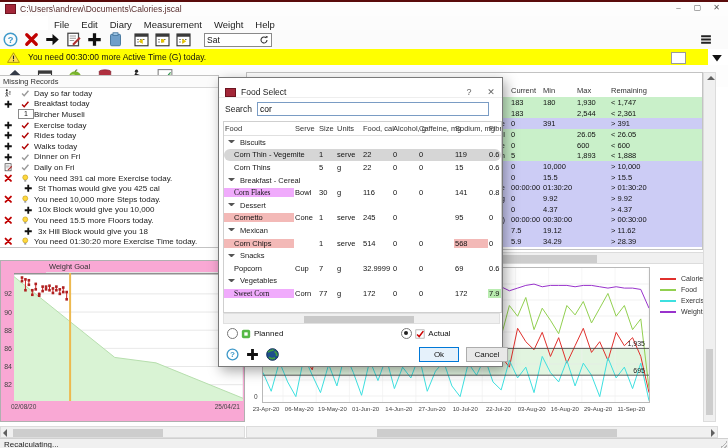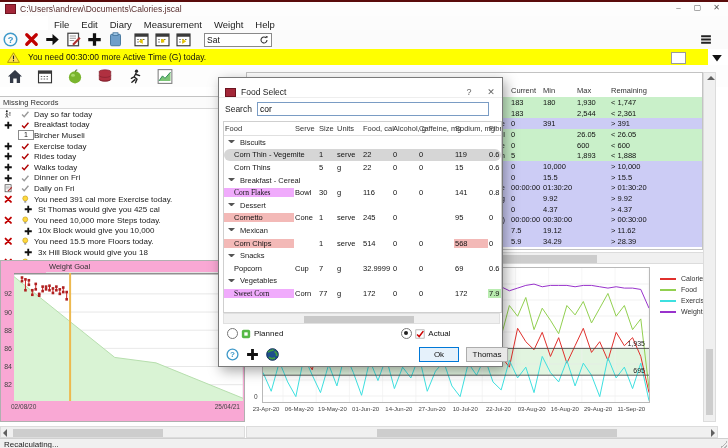--- a/index.html
+++ b/index.html
@@ -28,21 +28,21 @@
   #warnyellow{position:absolute;left:0;top:0;width:708px;height:16px;background:#ffff00;border-bottom:1px solid #d6d600;display:flex;align-items:center;}
   #warnicon{width:13px;height:11px;margin:0 8px 0 7px;}
   #warntext{font-size:8.5px;color:#111;}
   #warnbox{position:absolute;right:22px;top:3px;width:13px;height:10px;background:#fff;border:1px solid #9a9a9a;}
   #warndrop{position:absolute;right:5px;top:3px;width:12px;height:11px;}
   
   #toolbar2{left:0;top:63px;width:728px;height:22px;background:#fdfdfd;display:flex;align-items:center;}
   .tbi2{width:16px;height:15px;margin:0 7px;display:inline-flex;}
   .tbi2 svg{width:100%;height:100%;}
   
-  #sidebar{left:0;top:94px;width:219px;height:173px;background:#fff;border:1px solid #c3c3c3;border-left:none;box-sizing:border-box;overflow:hidden;}
+  #sidebar{left:0;top:73px;width:219px;height:173px;background:#fff;border:1px solid #c3c3c3;border-left:none;box-sizing:border-box;overflow:hidden;}
   #sidebar-header{height:11px;border-bottom:1px solid #d8d8d8;font-size:7.5px;color:#333;padding-left:3px;background:#fbfbfb;line-height:11px;}
   .srow{display:grid;grid-template-columns:16px 18px 1fr;height:10.6px;align-items:center;}
   .srow .c1,.srow .c2{display:flex;justify-content:center;align-items:center;}
   .srow svg{width:8.5px;height:8.5px;}
   .srow .txt{font-size:8px;color:#222;white-space:nowrap;overflow:hidden;}
   .srow .numin{width:18px;height:8px;border:1px solid #8a8a8a;background:#fff;font-size:7px;line-height:8px;text-align:center;margin-left:2px;}
   .indent2{margin-left:7px;}
   
   #weightpanel{left:0;top:258px;width:245px;height:162px;background:#f9a8d4;border:1px solid #b0b0b0;box-sizing:border-box;padding-left:45px;}
   #weighttitle{font-size:7.5px;color:#333;padding:1px 0 0 3px;height:10px;border-bottom:1px solid #e4e4e4;}
@@ -918,17 +918,17 @@
             <path d="M6 1v10M1 6h10" stroke="#111" stroke-width="2.6"></path>
           </svg>
         </span>
       <span class="dbi">
           <svg viewBox="0 0 13 13">
             <circle cx="6.5" cy="6.5" r="5.8" fill="#1d4f8c" stroke="#0c2d55"></circle>
             <path d="M2 4.2C4 2.3 6 2.8 7.6 1.8M3 9.2c1.5 1.5 4 1.8 6 .5M8.6 3.4c1.5 1 2.5 2.6 2 4.6" stroke="#3f9e3f" stroke-width="1.7" fill="none"></path>
           </svg>
         </span>
       <div id="btn-ok" class="btn">Ok</div>
-      <div id="btn-cancel" class="btn">Thomas</div>
+      <div id="btn-cancel" class="btn">Cancel</div>
     </div>
   </div>
 
 </div>
 
 </body></html>

